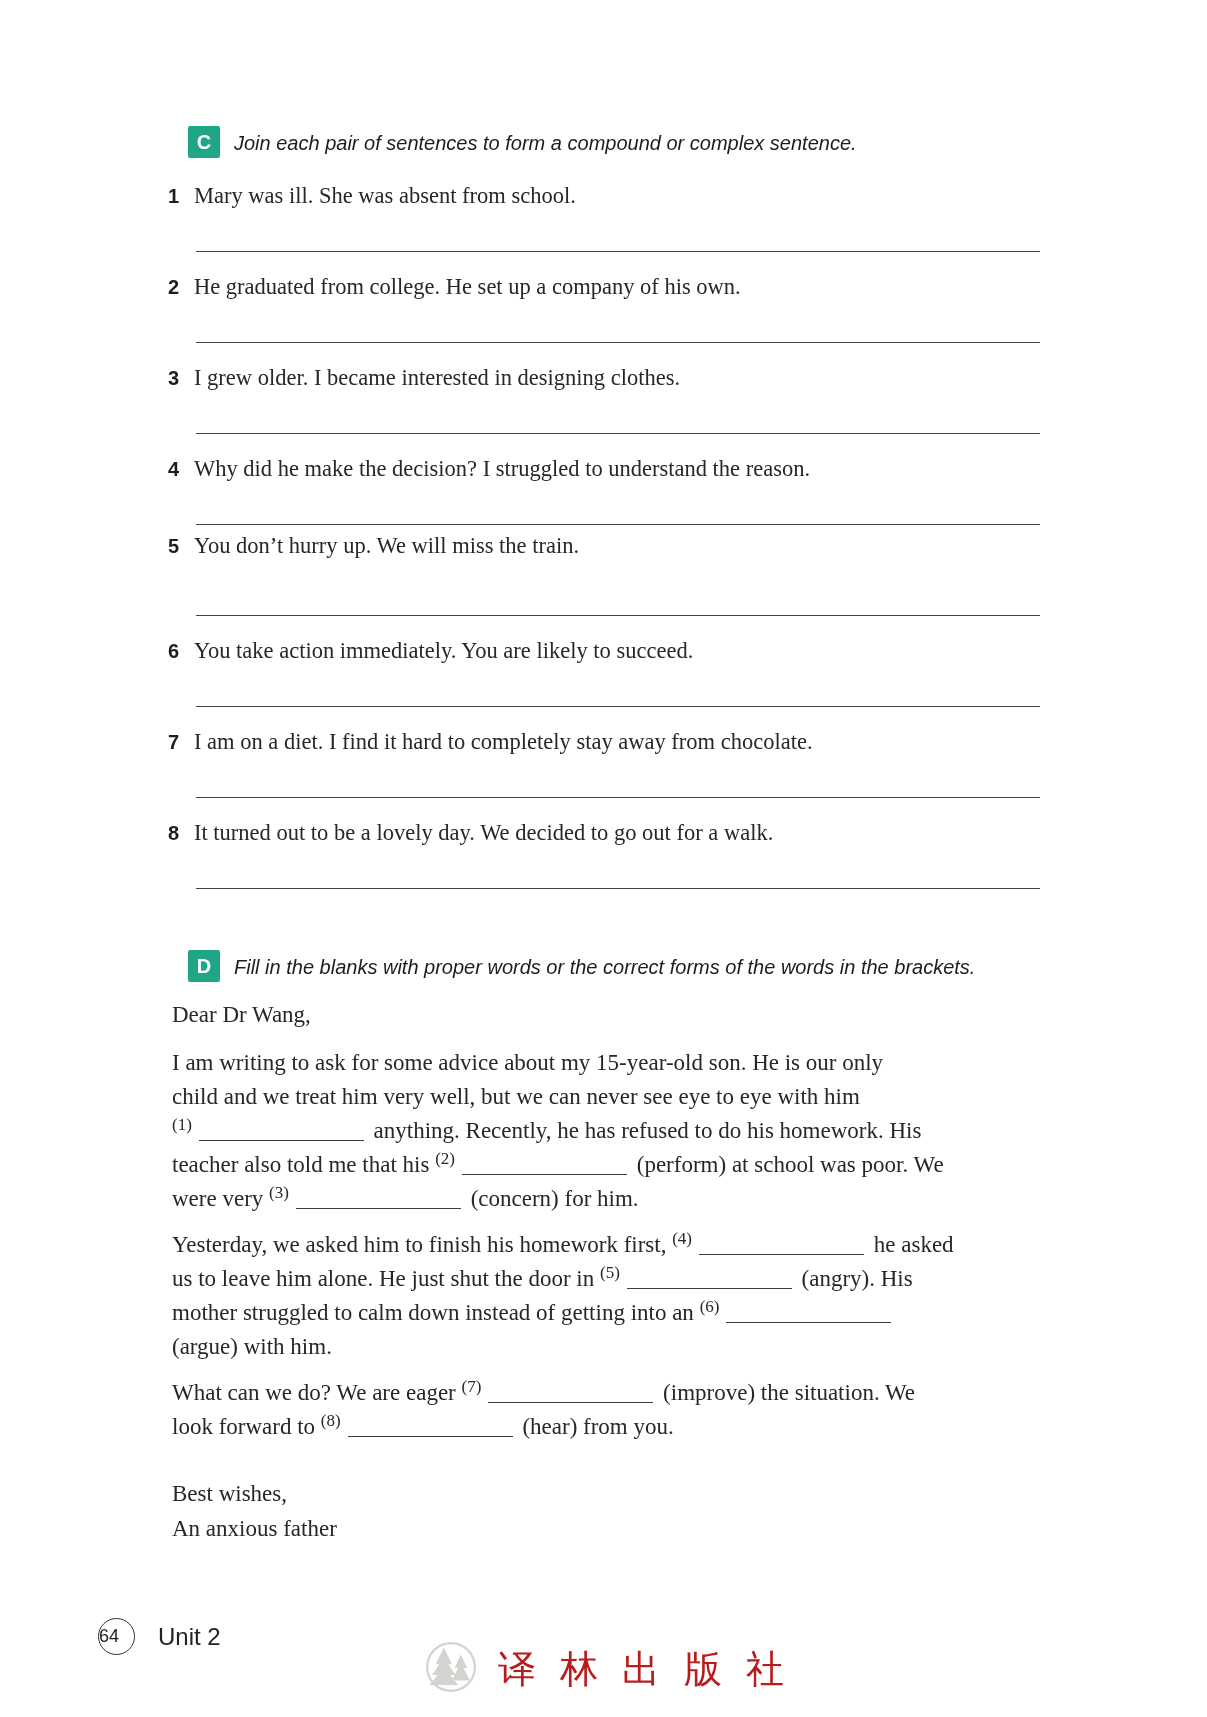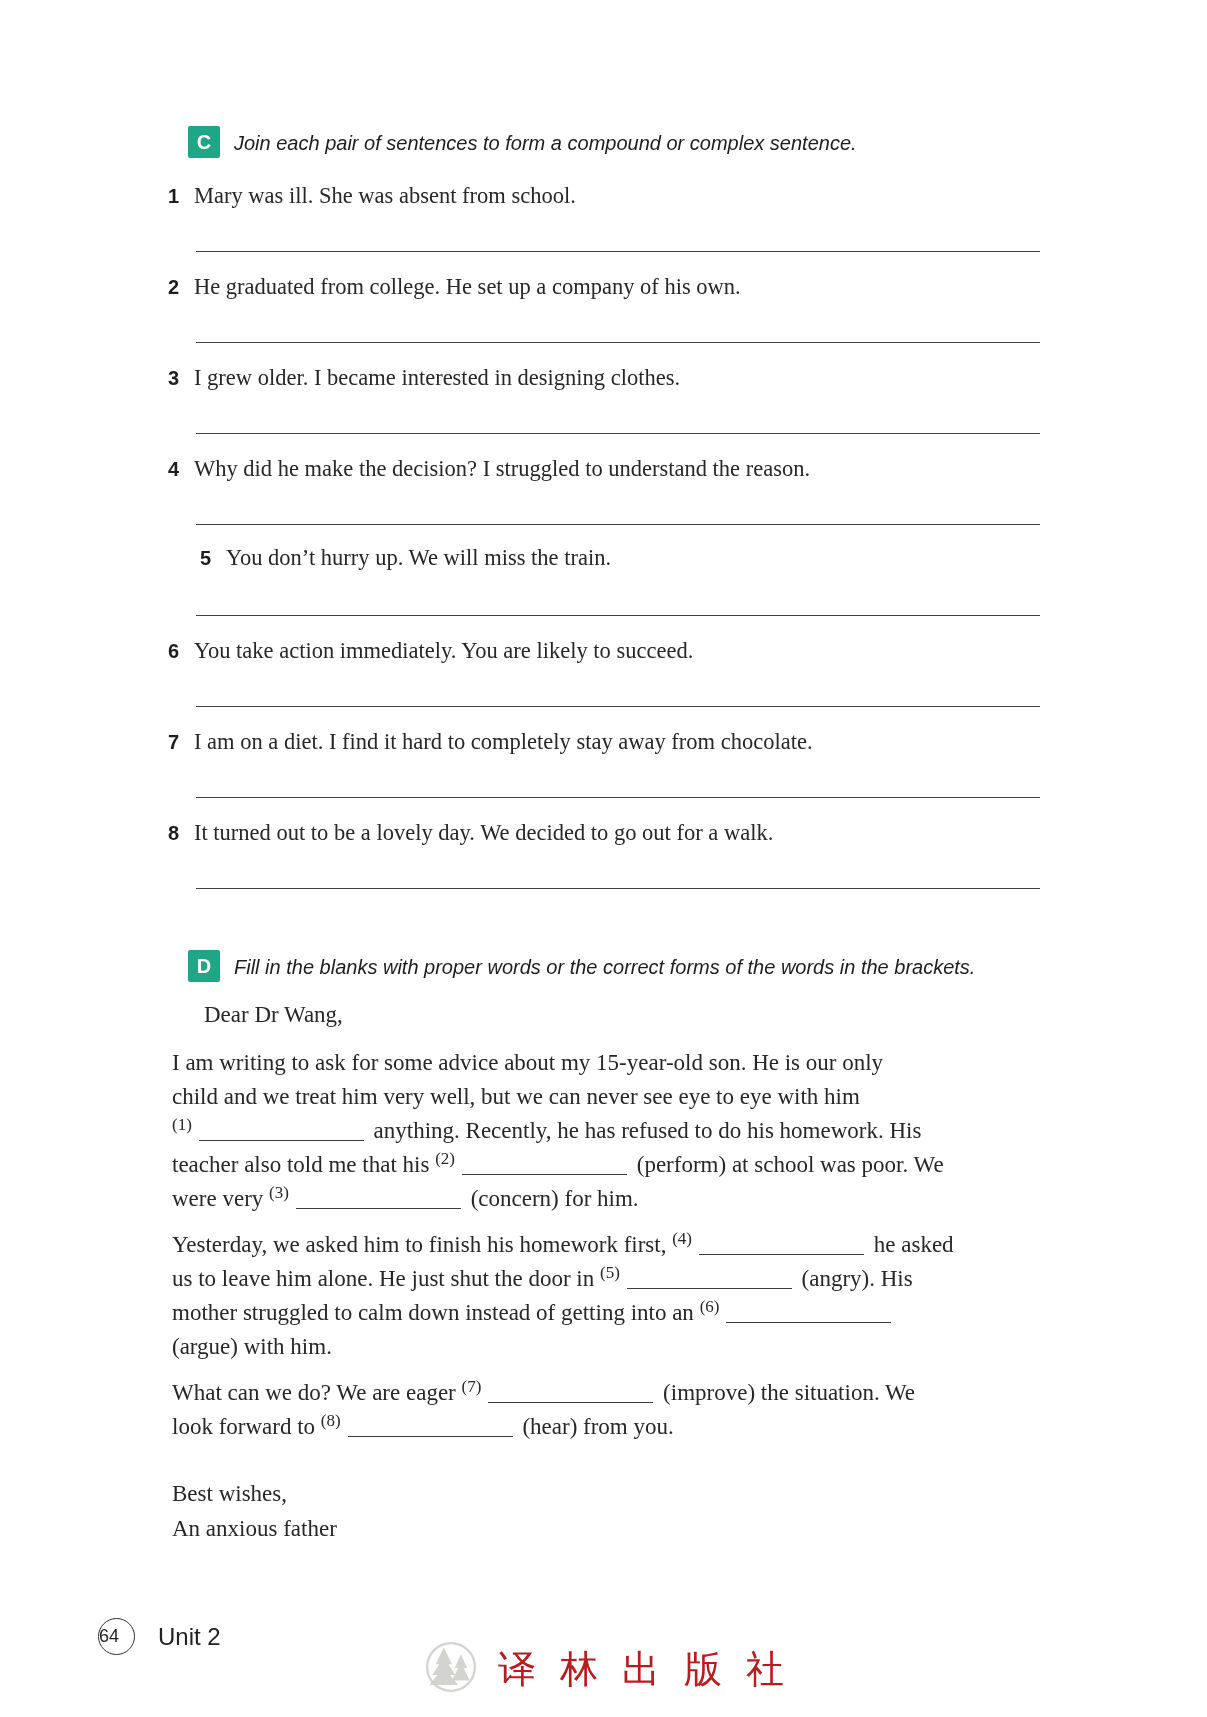--- a/index.html
+++ b/index.html
@@ -38,21 +38,21 @@
   .c-line{
     position:absolute;left:196px;width:844px;height:0;
     border-bottom:1.5px solid #434343;
   }
   
   .letter-block{
     position:absolute;left:172px;width:900px;
     font-size:23px;
   }
   .tl{white-space:nowrap;line-height:34px;height:34px;}
-  .greeting{line-height:30px;margin-left:32px;}
+  .greeting{line-height:30px;}
   .closing .tl{line-height:35px;height:35px;}
   .sup{
     font-size:17px;position:relative;top:-8px;margin-right:3px;
   }
   .blank{
     display:inline-block;width:165px;height:13px;
     border-bottom:1.7px solid #3b3b3b;
     transform:translateY(3px);
     margin:0 4px;
   }
@@ -104,21 +104,21 @@
   <div class="c-item" style="top:363px;">
     <span class="c-num">3</span><span>I grew older. I became interested in designing clothes.</span>
   </div>
   <div class="c-line" style="top:433px;"></div>
 
   <div class="c-item" style="top:454px;">
     <span class="c-num">4</span><span>Why did he make the decision? I struggled to understand the reason.</span>
   </div>
   <div class="c-line" style="top:524px;"></div>
 
-  <div class="c-item" style="top:543px;margin-left:32px;">
+  <div class="c-item" style="top:531px;">
     <span class="c-num">5</span><span>You don’t hurry up. We will miss the train.</span>
   </div>
   <div class="c-line" style="top:615px;"></div>
 
   <div class="c-item" style="top:636px;">
     <span class="c-num">6</span><span>You take action immediately. You are likely to succeed.</span>
   </div>
   <div class="c-line" style="top:706px;"></div>
 
   <div class="c-item" style="top:727px;">

